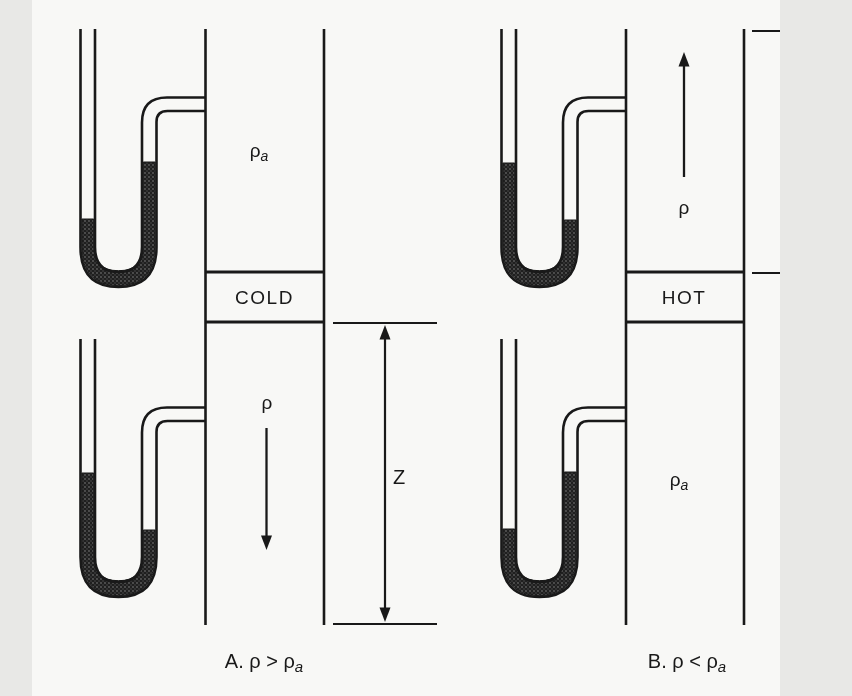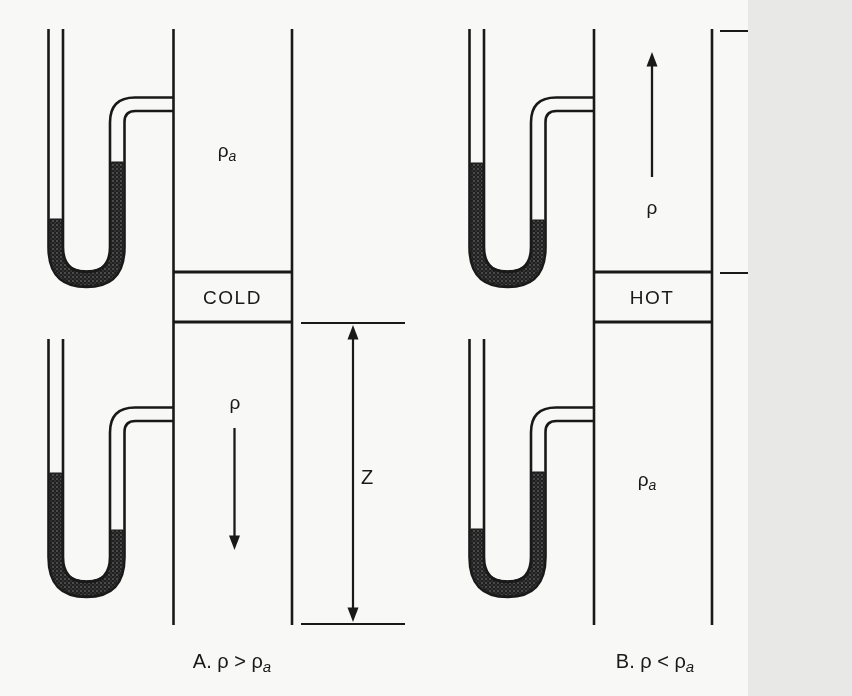--- a/index.html
+++ b/index.html
@@ -6,20 +6,21 @@
     margin: 0;
     padding: 0;
     background: #e8e8e6;
     font-family: "Liberation Sans", sans-serif;
   }
   .page {
     width: 748px;
     height: 696px;
     position: relative;
     overflow: hidden;
+    padding-left: 32px;
   }
   svg { display: block; }
   text {
     font-family: "Liberation Sans", "DejaVu Sans", sans-serif;
     fill: #191919;
   }
   .box-label { font-size: 19px; letter-spacing: 1.5px; }
   .density { font-size: 19px; }
   .density-sub { font-size: 14px; font-style: italic; }
   .z-label { font-size: 20px; }

